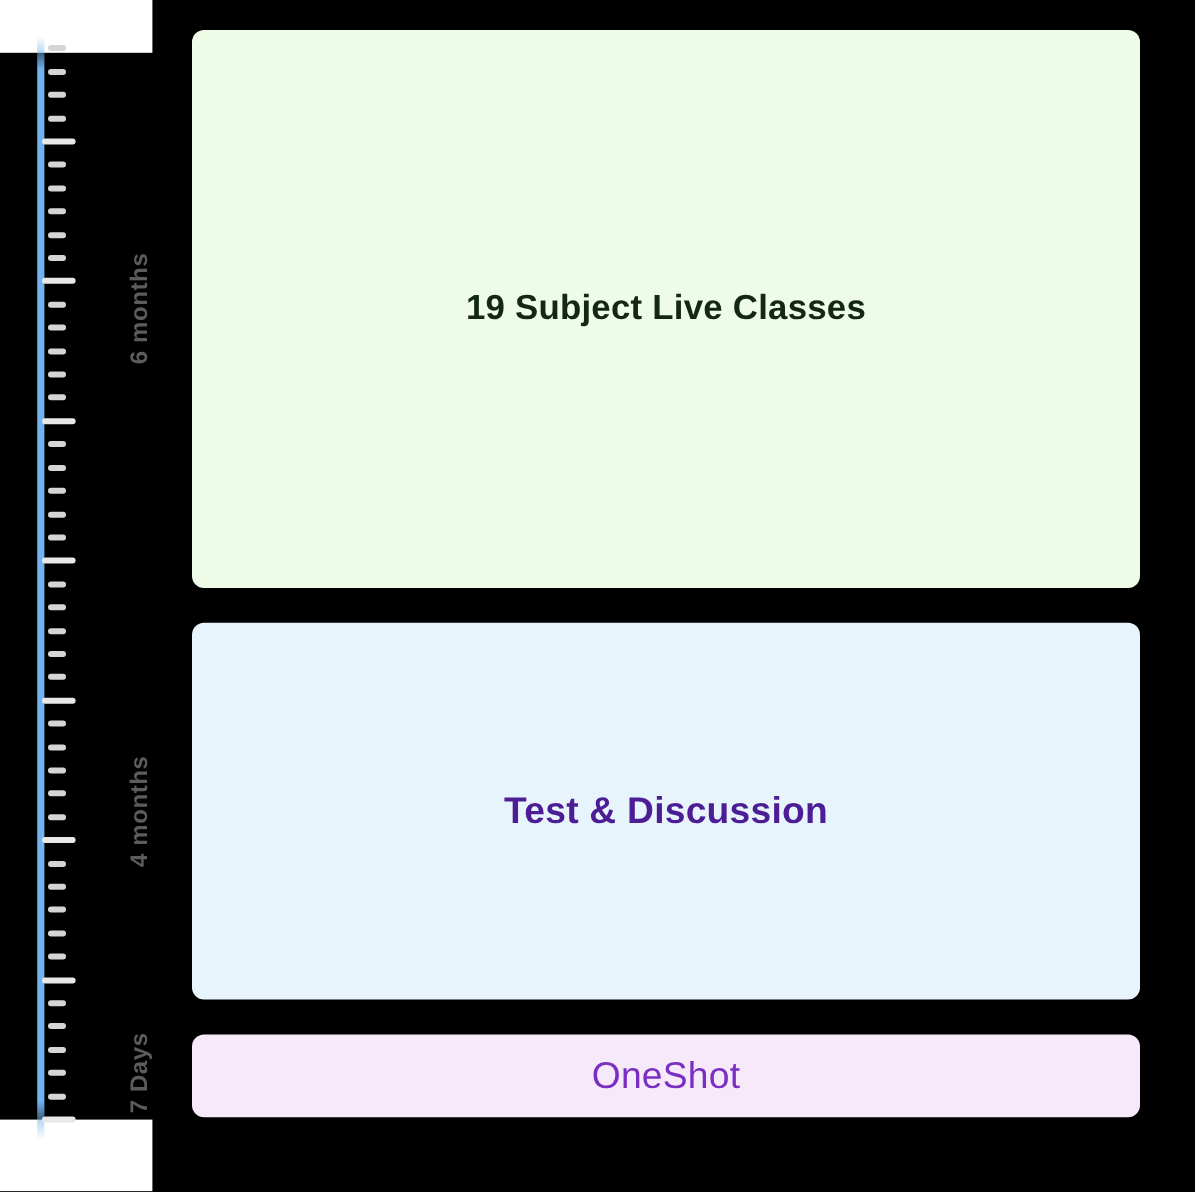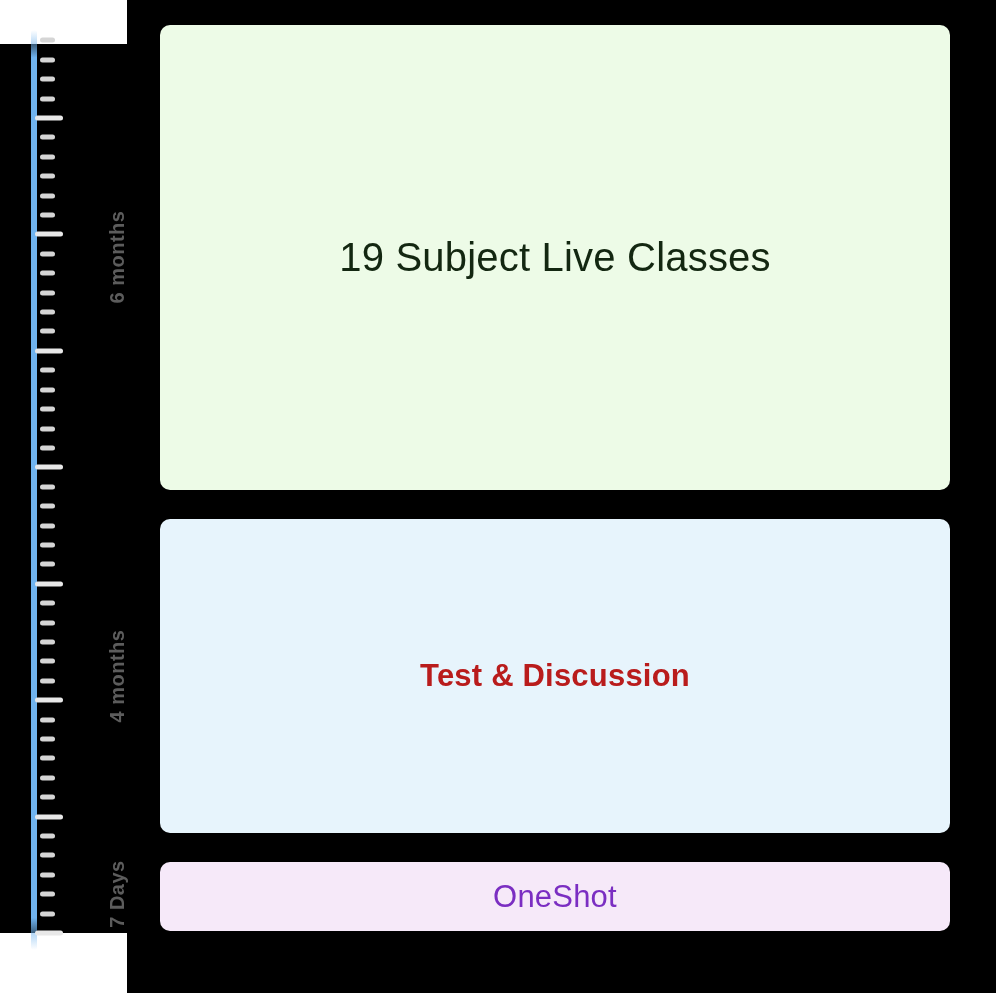--- a/index.html
+++ b/index.html
@@ -75,21 +75,21 @@
     justify-content: center;
     z-index: 1;
   }
   .seg-0 { top: 25px;  height: 465px; }
   .seg-1 { top: 519px; height: 314px; }
   .seg-2 { top: 862px; height: 69px;  }
   .seg-label {
     white-space: nowrap;
     letter-spacing: 0.2px;
   }
-  .seg-0 .seg-label { font-size: 40px; font-weight: 400; }
+  .seg-0 .seg-label { font-size: 29px; font-weight: 700; }
   .seg-1 .seg-label { font-size: 31px; font-weight: 600; }
   .seg-2 .seg-label { font-size: 31px; font-weight: 400; }
 </style>
 </head>
 <body>
 
 <div class="stage" style="background: rgb(0, 0, 0);">
 
   <div class="corner corner-top" style="background: rgb(255, 255, 255);"></div>
   <div class="corner corner-bottom" style="background: rgb(255, 255, 255);"></div>
@@ -146,19 +146,19 @@
     </div>
 
   <div class="duration dur-0" style="color: rgb(92, 92, 92);">6 months</div>
   <div class="duration dur-1" style="color: rgb(92, 92, 92);">4 months</div>
   <div class="duration dur-2" style="color: rgb(92, 92, 92);">7 Days</div>
 
   <div class="seg seg-0" style="background: rgb(237, 251, 231);">
     <span class="seg-label" style="color: rgb(19, 39, 17);">19 Subject Live Classes</span>
   </div>
   <div class="seg seg-1" style="background: rgb(231, 244, 252);">
-    <span class="seg-label" style="color: #b91c1c;">Test &amp; Discussion</span>
+    <span class="seg-label" style="color: #4c1d95;">Test &amp; Discussion</span>
   </div>
   <div class="seg seg-2" style="background: rgb(246, 233, 249);">
     <span class="seg-label" style="color: rgb(123, 46, 194);">OneShot</span>
   </div>
 
 </div>
 
 </body></html>

